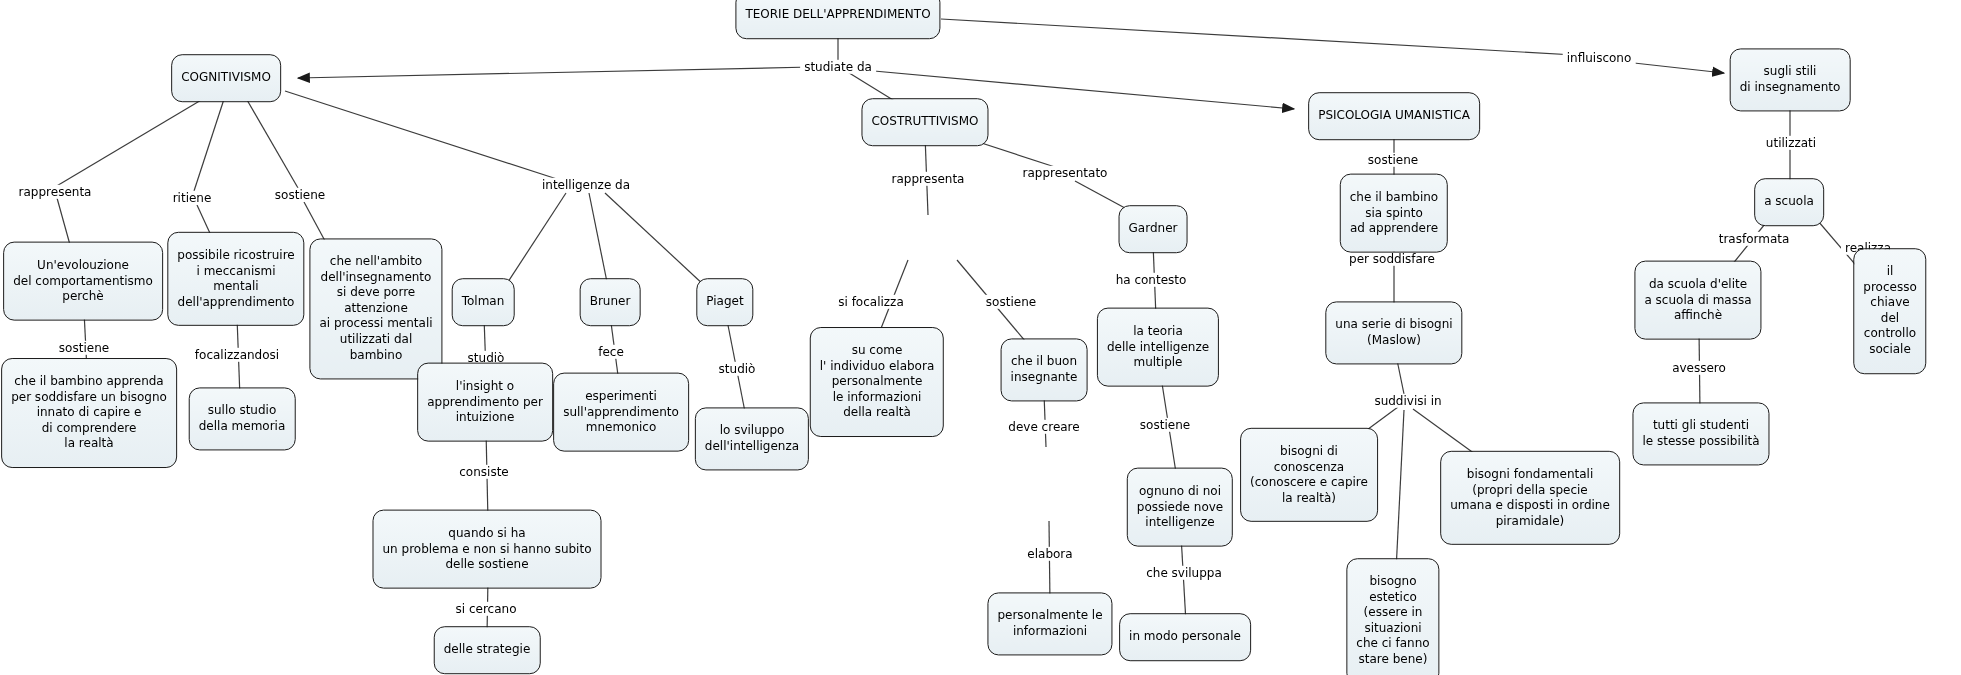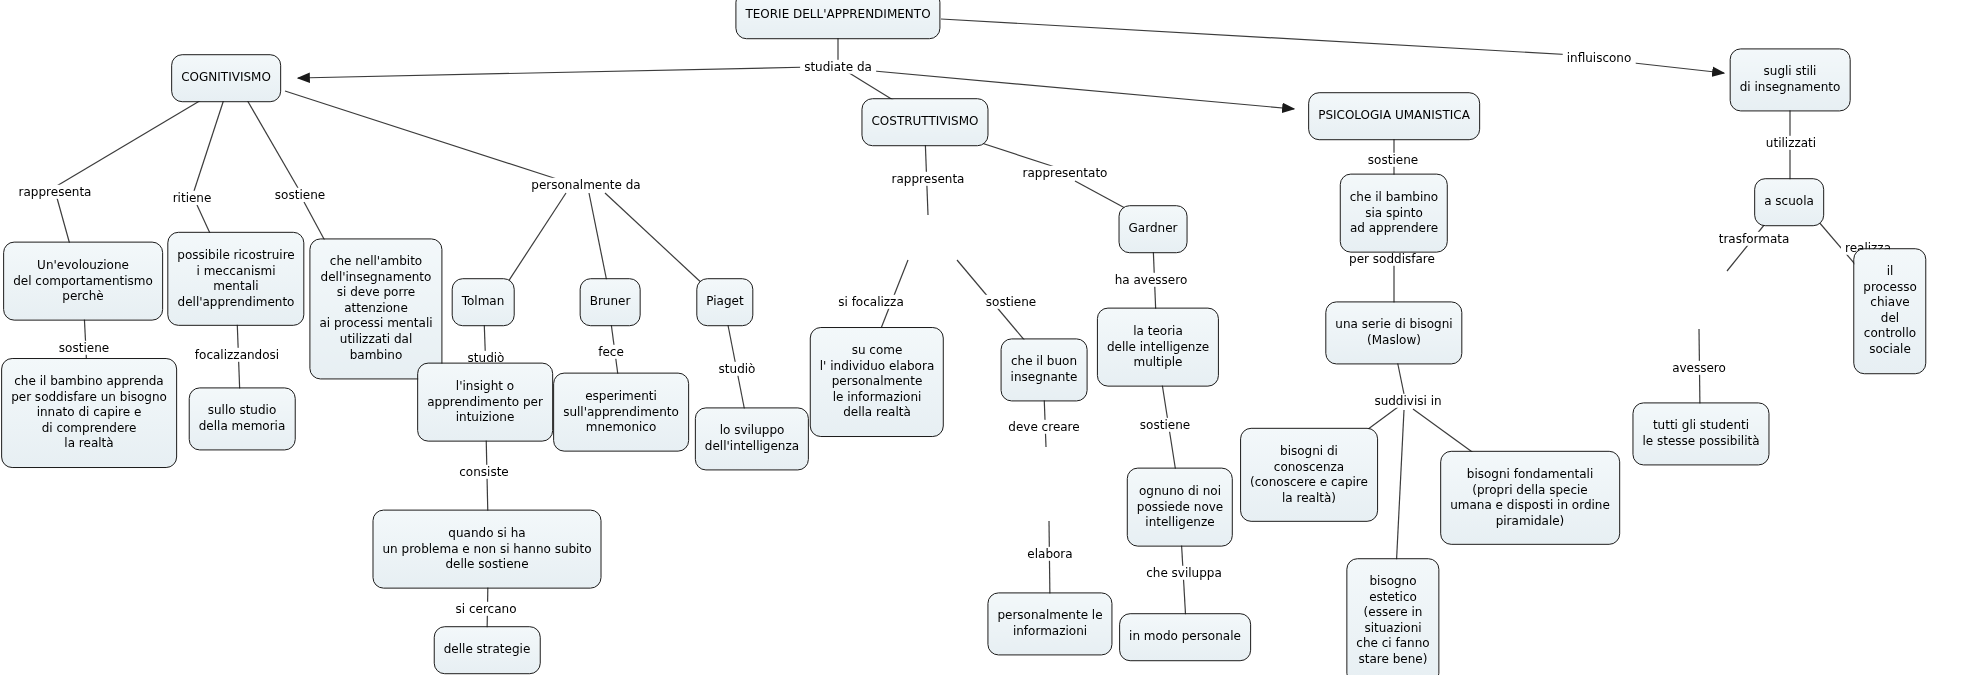--- a/index.html
+++ b/index.html
@@ -90,33 +90,33 @@
       <line x1="1812" y1="214" x2="1878" y2="291"></line>
       <line x1="1699" y1="329" x2="1700" y2="412"></line>
     </g>
   </svg>
 
   <div class="link-label" style="left:838px;top:67px">studiate da</div>
   <div class="link-label" style="left:1599px;top:58px">influiscono</div>
   <div class="link-label" style="left:55px;top:192px">rappresenta</div>
   <div class="link-label" style="left:192px;top:198px">ritiene</div>
   <div class="link-label" style="left:300px;top:195px">sostiene</div>
-  <div class="link-label" style="left:586px;top:185px">personalmente da</div>
+  <div class="link-label" style="left:586px;top:185px">intelligenze da</div>
   <div class="link-label" style="left:486px;top:358px">studiò</div>
   <div class="link-label" style="left:611px;top:352px">fece</div>
   <div class="link-label" style="left:737px;top:369px">studiò</div>
   <div class="link-label" style="left:84px;top:348px">sostiene</div>
   <div class="link-label" style="left:237px;top:355px">focalizzandosi</div>
   <div class="link-label" style="left:484px;top:472px">consiste</div>
   <div class="link-label" style="left:486px;top:609px">si cercano</div>
   <div class="link-label" style="left:928px;top:179px">rappresenta</div>
   <div class="link-label" style="left:1065px;top:173px">rappresentato</div>
   <div class="link-label" style="left:871px;top:302px">si focalizza</div>
   <div class="link-label" style="left:1011px;top:302px">sostiene</div>
-  <div class="link-label" style="left:1151px;top:280px">ha avessero</div>
+  <div class="link-label" style="left:1151px;top:280px">ha contesto</div>
   <div class="link-label" style="left:1044px;top:427px">deve creare</div>
   <div class="link-label" style="left:1165px;top:425px">sostiene</div>
   <div class="link-label" style="left:1050px;top:554px">elabora</div>
   <div class="link-label" style="left:1184px;top:573px">che sviluppa</div>
   <div class="link-label" style="left:1393px;top:160px">sostiene</div>
   <div class="link-label" style="left:1392px;top:259px">per soddisfare</div>
   <div class="link-label" style="left:1408px;top:401px">suddivisi in</div>
   <div class="link-label" style="left:1791px;top:143px">utilizzati</div>
   <div class="link-label" style="left:1754px;top:239px">trasformata</div>
   <div class="link-label" style="left:1868px;top:248px">realizza</div>
@@ -194,18 +194,21 @@
 conoscenza
 (conoscere e capire
 la realtà)</div>
   <div class="node" style="left:1393px;top:621px">bisogno
 estetico
 (essere in
 situazioni
 che ci fanno
 stare bene)</div>
   <div class="node" style="left:1789px;top:202px">a scuola</div>
+  <div class="node" style="left:1698px;top:300px">da scuola d'elite
+a scuola di massa
+affinchè</div>
   <div class="node" style="left:1890px;top:311px">il processo chiave
 del controllo sociale</div>
   <div class="node" style="left:1701px;top:434px">tutti gli studenti
 le stesse possibilità</div>
 
 </div>
 
 </body></html>

